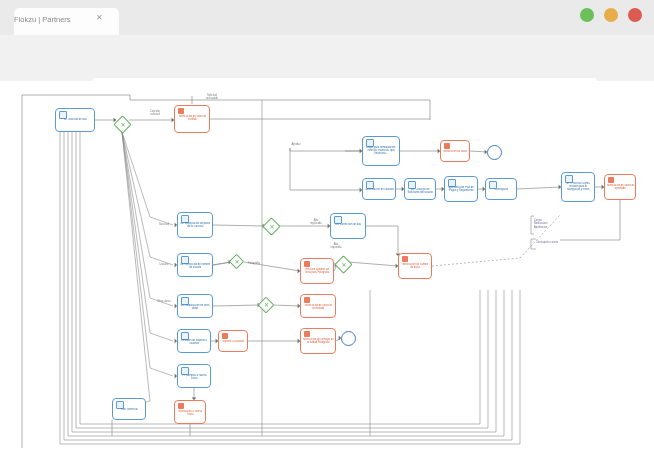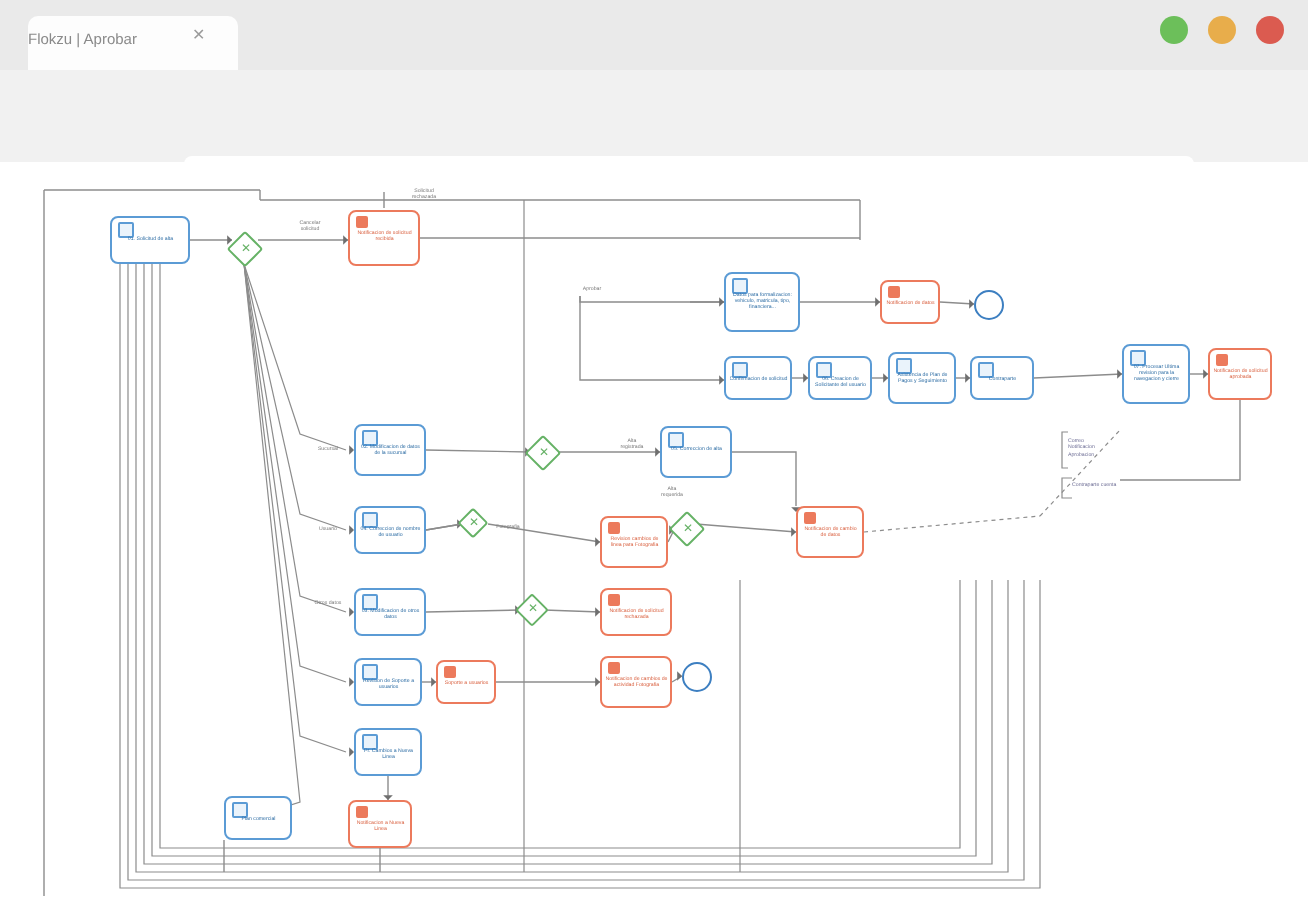--- a/index.html
+++ b/index.html
@@ -68,21 +68,21 @@
   
   .annot{position:absolute;font-size:2.6px;line-height:1.3;color:#6f6f96;white-space:pre-line;}
 </style>
 </head>
 <body>
 
 <div class="browser">
 
   <div class="chrome-top">
     <div class="tab"></div>
-    <div class="tab-label">Flokzu | Aprobar</div>
+    <div class="tab-label">Flokzu | Partners</div>
     <div class="tab-close">✕</div>
     <div class="dots">
       <div class="dot" style="background:#6cbf5a"></div>
       <div class="dot" style="background:#e8ad4b"></div>
       <div class="dot" style="background:#db5b50"></div>
     </div>
   </div>
 
   <div class="chrome-nav">
     <div class="nav-btn" id="nav-back">‹</div>

